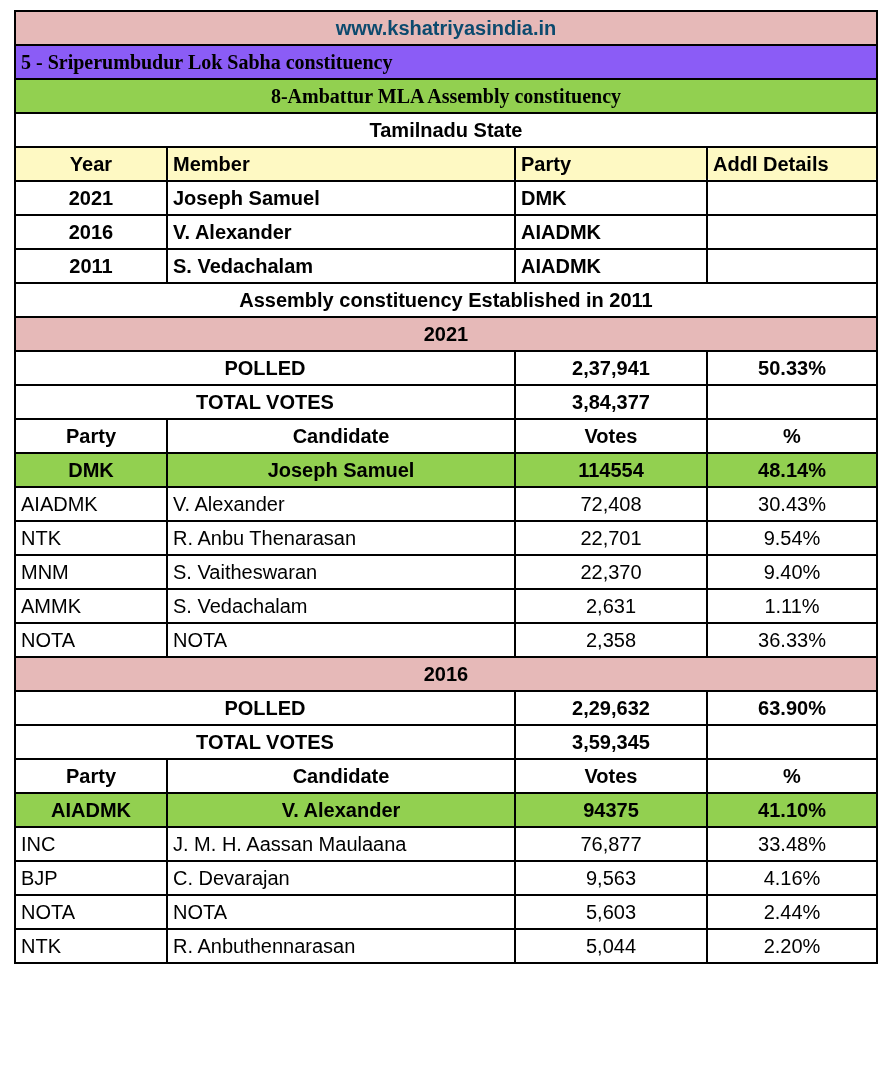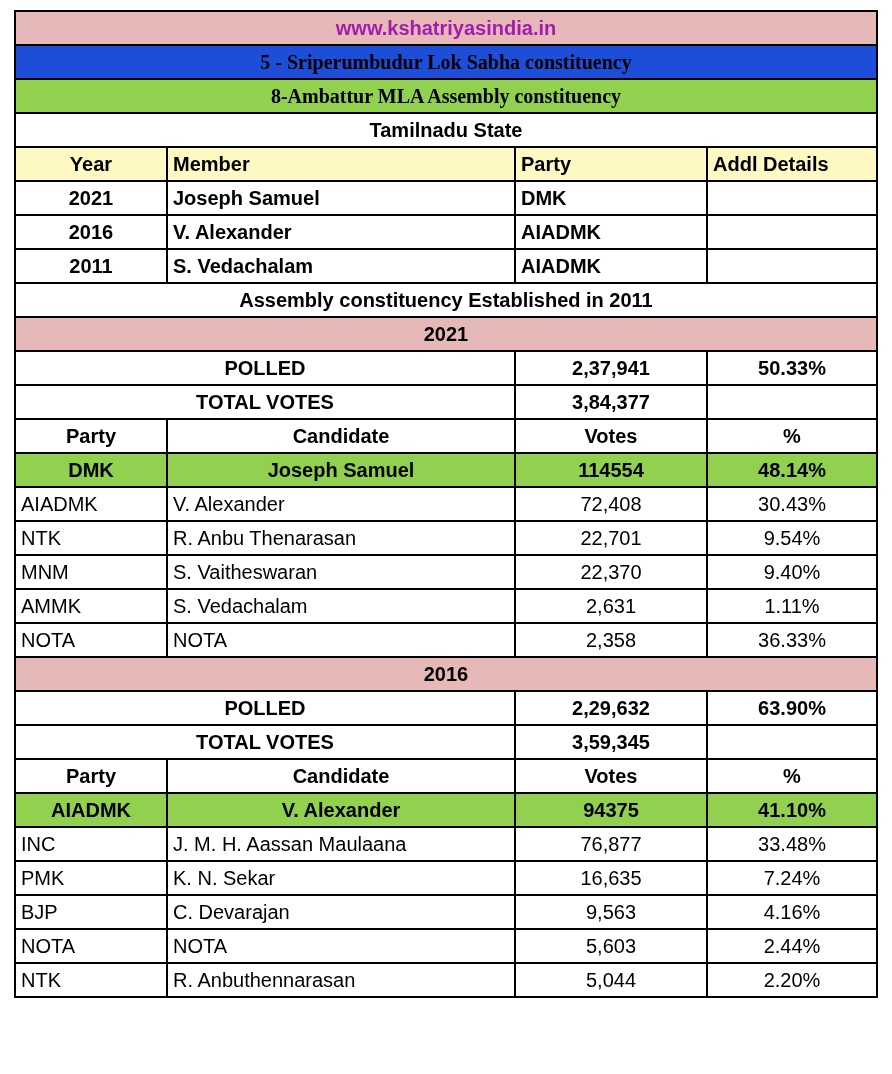--- a/index.html
+++ b/index.html
@@ -30,26 +30,25 @@
   col.c2{width:348px;}
   col.c3{width:192px;}
   col.c4{width:170px;}
 
   td.banner{
     background:#e6b9b8;
     text-align:center;
     height:52px;
     font-size:31px;
     font-weight:bold;
-    color:#a21caf;
+    color:#0c4a6e;
     border-width:3px 2px 3px 2px;
   }
   td.lstitle{
-    background:#1d4ed8;
-    text-align:center;
+    background:#8b5cf6;
     font-family:"Liberation Serif","DejaVu Serif",serif;
     font-weight:bold;
     font-size:27px;
     height:35px;
   }
   td.mlatitle{
     background:#92d050;
     text-align:center;
     font-family:"Liberation Serif","DejaVu Serif",serif;
     font-weight:bold;
@@ -229,26 +228,20 @@
     <td class="winner">94375</td>
     <td class="winner">41.10%</td>
   </tr>
   <tr>
     <td class="data left">INC</td>
     <td class="data left">J. M. H. Aassan Maulaana</td>
     <td class="data center">76,877</td>
     <td class="data center">33.48%</td>
   </tr>
   <tr>
-    <td class="data left">PMK</td>
-    <td class="data left">K. N. Sekar</td>
-    <td class="data center">16,635</td>
-    <td class="data center">7.24%</td>
-  </tr>
-  <tr>
     <td class="data left">BJP</td>
     <td class="data left">C. Devarajan</td>
     <td class="data center">9,563</td>
     <td class="data center">4.16%</td>
   </tr>
   <tr>
     <td class="data left">NOTA</td>
     <td class="data left">NOTA</td>
     <td class="data center">5,603</td>
     <td class="data center">2.44%</td>

